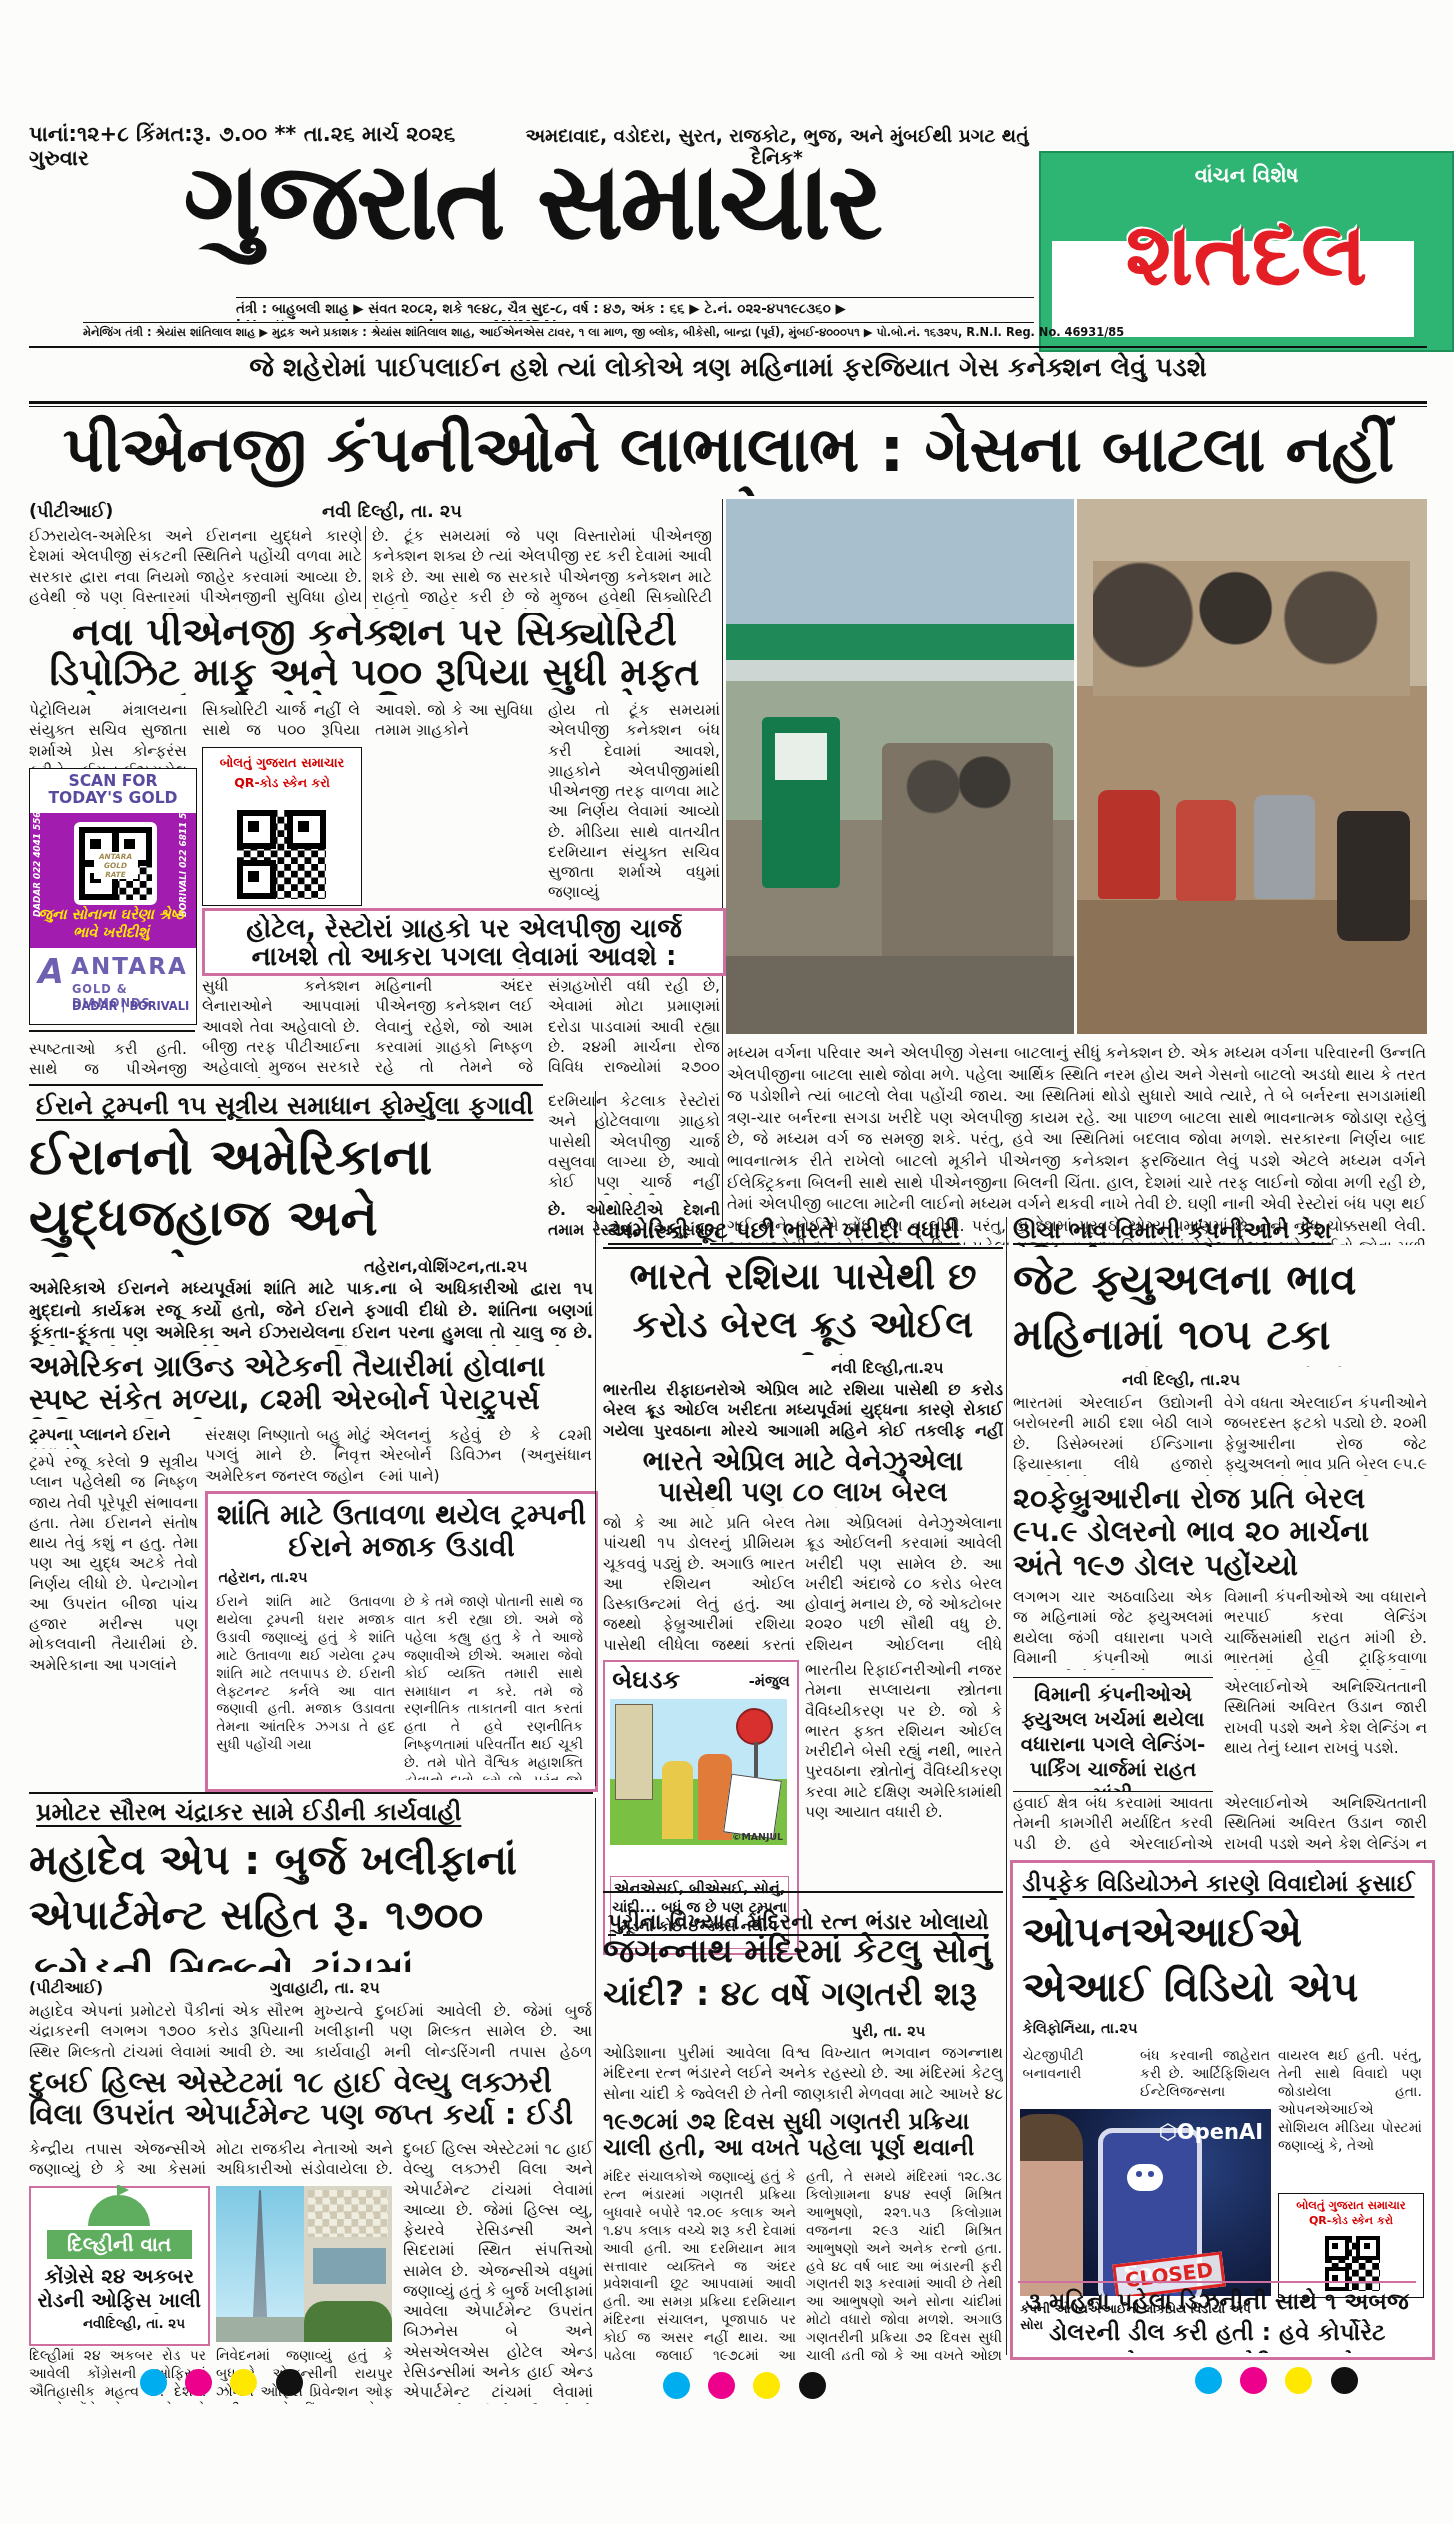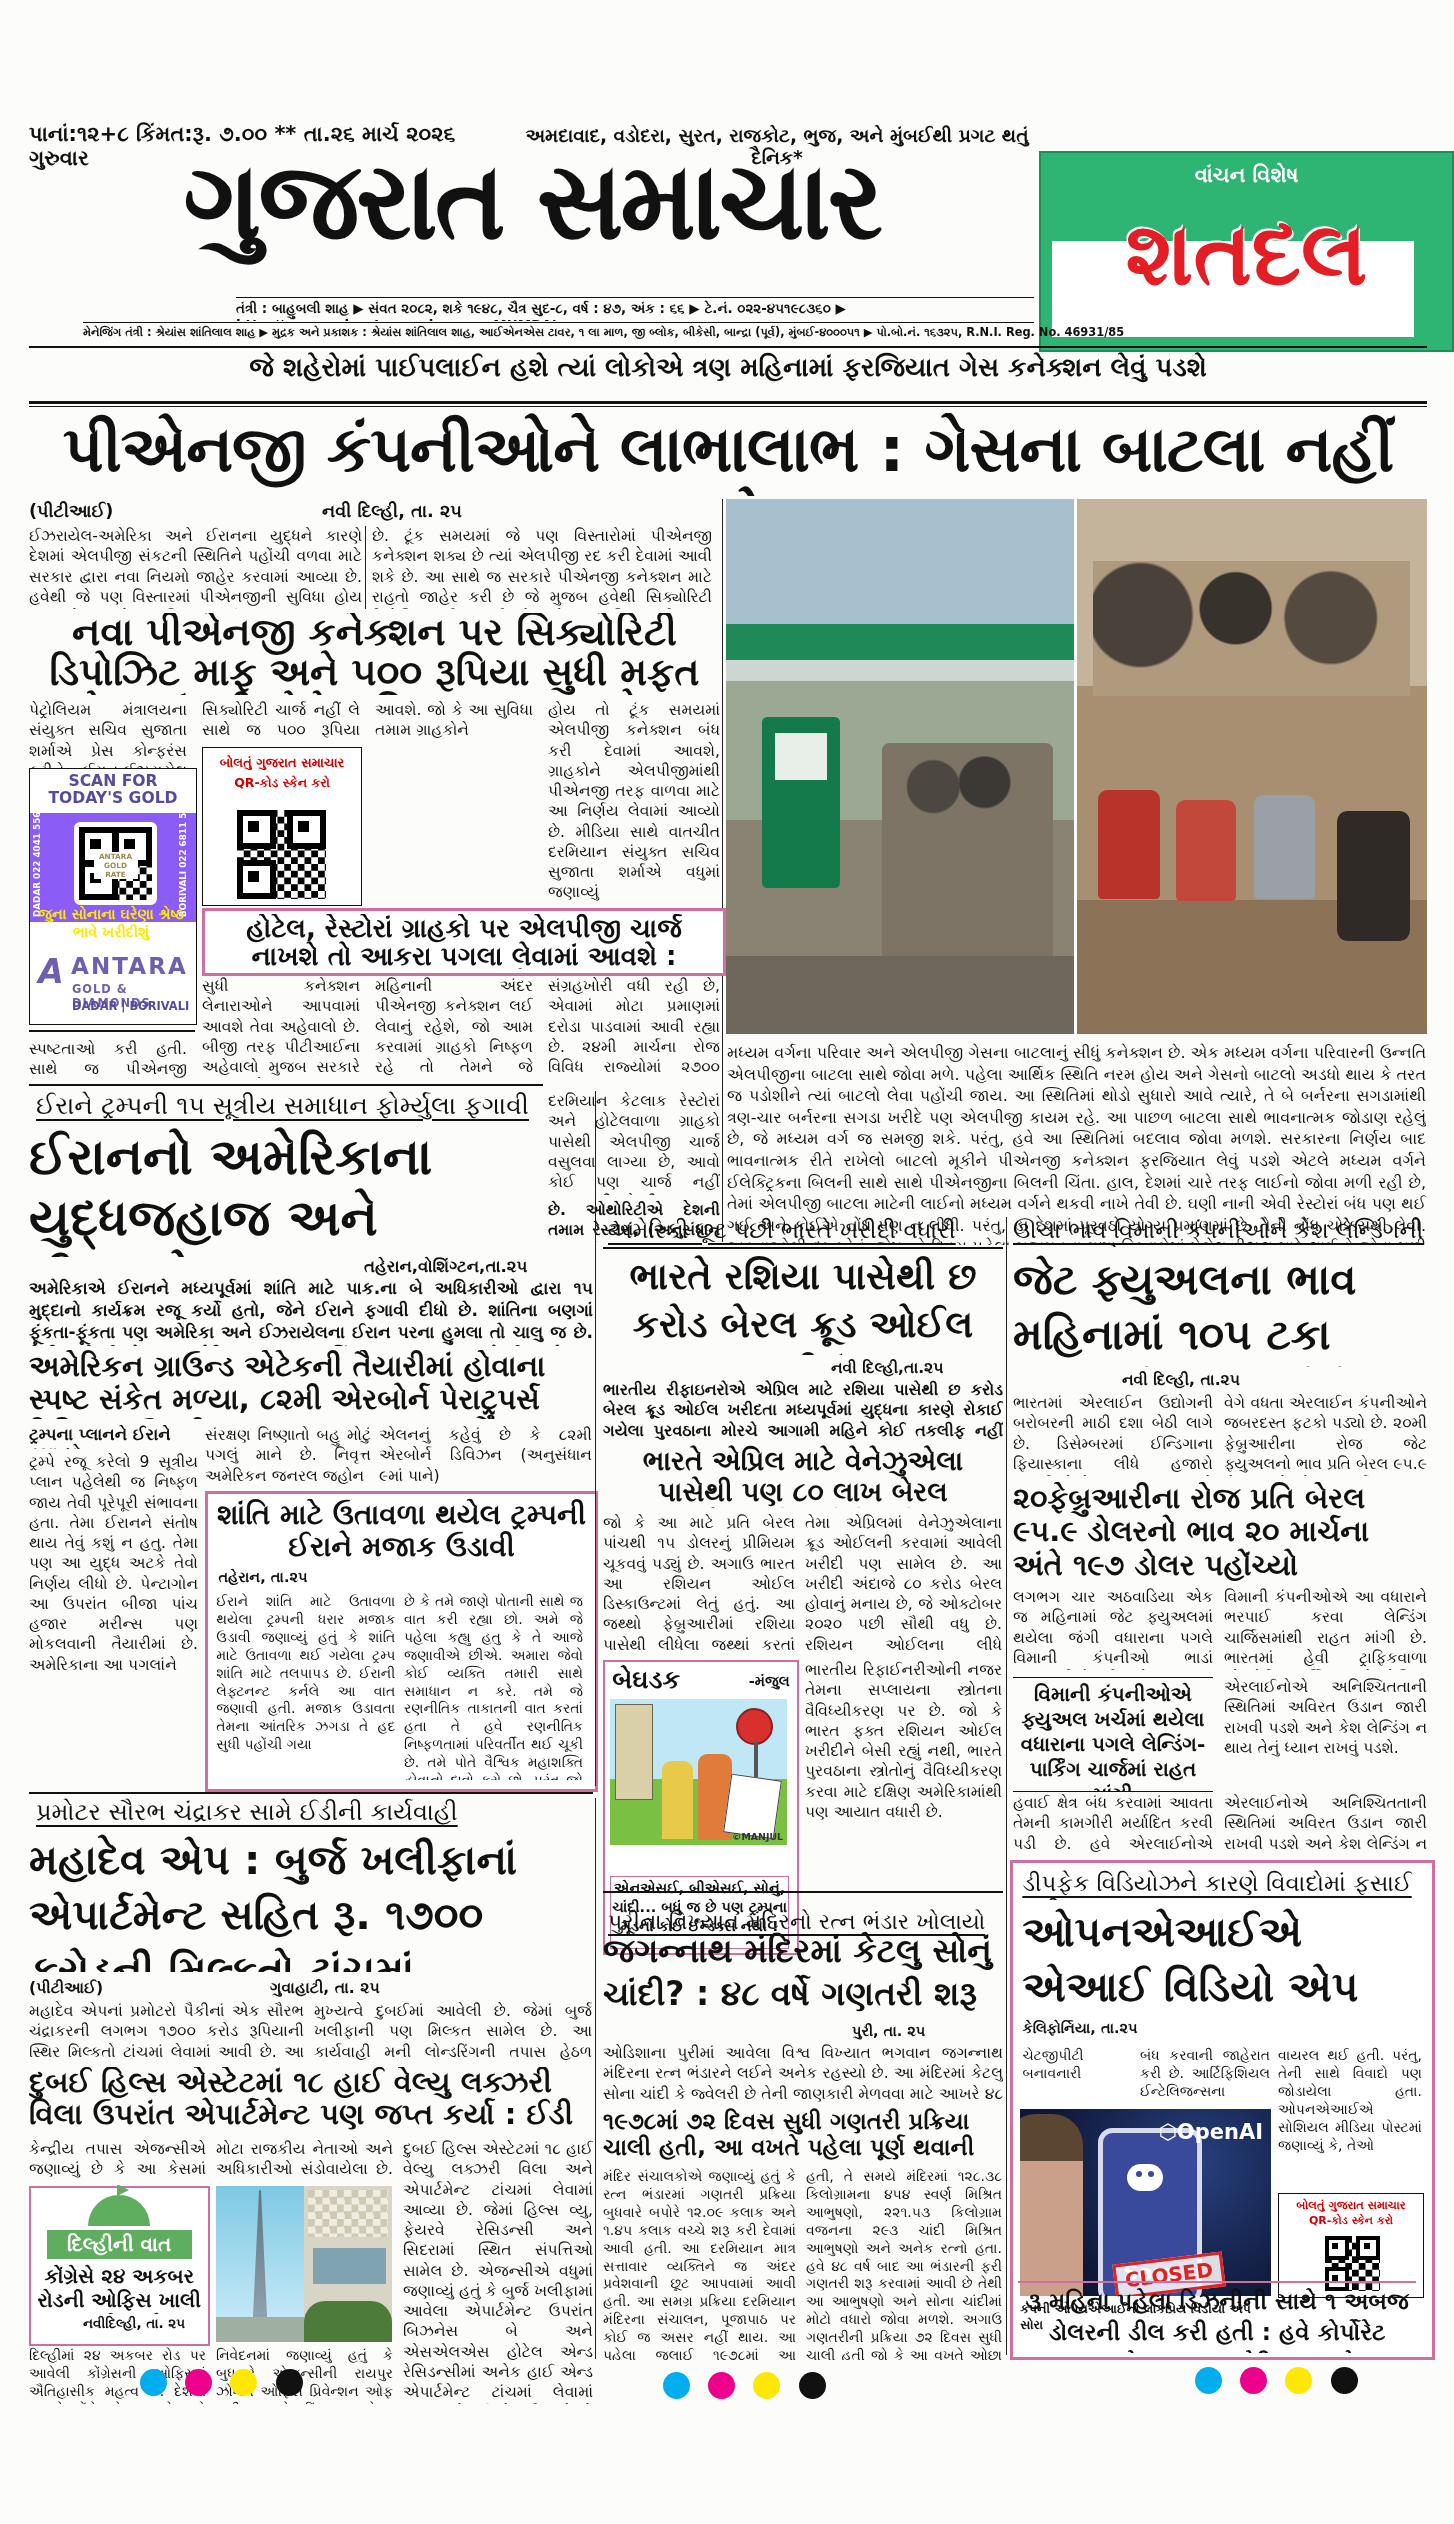--- a/index.html
+++ b/index.html
@@ -7,21 +7,21 @@
         font-family:"DejaVu Sans",sans-serif;overflow:hidden;}
   .abs{position:absolute;}
   .b{font-weight:700;}
   .x{font-weight:900;}
   .just{text-align:justify;text-justify:inter-word;}
   .ctr{text-align:center;}
   .clip{overflow:hidden;}
   .body-txt{font-size:15.6px;line-height:1.30;}
   .body-sm{font-size:14px;line-height:1.28;}
   .rule{background:#111;}
-  .kicker{font-weight:400;text-decoration:underline;text-underline-offset:5.2px;}
+  .kicker{font-weight:700;text-decoration:underline;text-underline-offset:5.2px;}
   .pinkbox{border:3.1px solid #cf6f9f;background:#fff;}
   .vline{width:1px;background:#222;}
   .dot{display:inline-block;width:27px;height:27px;border-radius:50%;margin-right:15.6px;}
   .qr{background-image:conic-gradient(#000 90deg,#fff 0 180deg,#000 0 270deg,#fff 0);
       background-size:13.5px 13.5px;position:relative;border:5.2px solid #fff;}
   .qr .fp{position:absolute;width:27px;height:27px;border:6.2px solid #000;background:#fff;}
   .qr .fp i{position:absolute;left:5.2px;top:5.2px;width:10.4px;height:10.4px;background:#000;display:block;}
   .capline{font-size:15.6px;font-weight:700;line-height:1.35;}
 </style>
 </head>
@@ -93,21 +93,21 @@
           <i></i>
         </span>
       <span class="fp" style="left:0;bottom:0;">
           <i></i>
         </span>
     </div>
   </div>
 
   <div class="abs" style="left:29px;top:768px;width:166px;height:255px;border:1.6px solid #111;background:#fff;">
     <div class="ctr x clip" style="margin:4.2px 3.1px 0;font-size:15.6px;color:#5a4a9f;line-height:1.1;height:34px;">SCAN FOR TODAY'S GOLD RATE</div>
-    <div class="abs" style="left:0;top:44px;width:100%;height:109px;background:#8b5cf6;">
+    <div class="abs" style="left:0;top:44px;width:100%;height:135px;background:#a21caf;font-style:italic;">
       <div class="abs b" style="left:2.1px;top:104px;width:125px;font-size:8.8px;color:#fff;transform:rotate(-90deg);transform-origin:0 0;white-space:nowrap;">DADAR 022 4041 5565</div>
       <div class="abs b" style="right:-107px;top:104px;width:125px;font-size:8.8px;color:#fff;transform:rotate(-90deg);transform-origin:0 0;white-space:nowrap;">BORIVALI 022 6811 5565</div>
       <div class="qr" style="position:absolute;left:44px;top:9.4px;width:73px;height:73px;border-radius:6.2px;">
         <span class="fp" style="left:0;top:0;">
             <i></i>
           </span>
         <span class="fp" style="right:0;top:0;">
             <i></i>
           </span>
         <span class="fp" style="left:0;bottom:0;">

